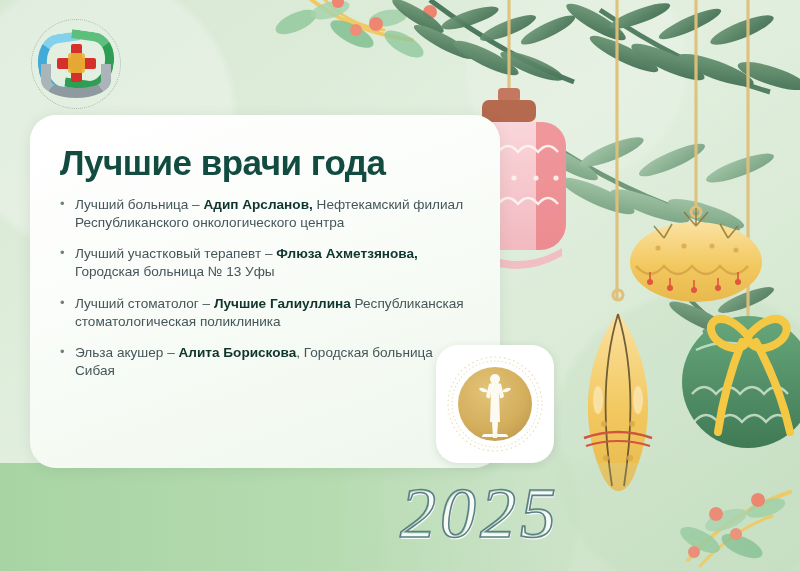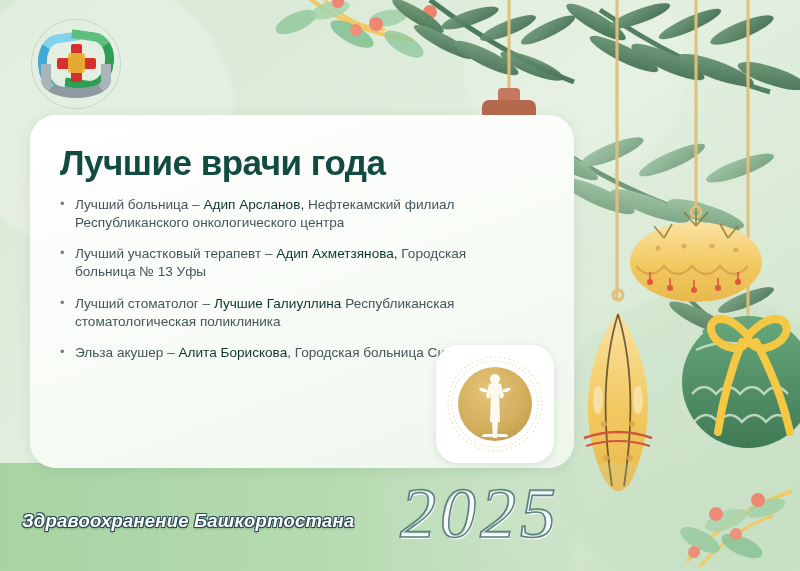--- a/index.html
+++ b/index.html
@@ -102,21 +102,21 @@
     border: 1px dotted rgba(60,90,70,.35);
   }
 
   
   .decor { position: absolute; inset: 0; pointer-events: none; }
 
   
   .card {
     position: absolute;
     left: 30px; top: 115px;
-    width: 544px; height: 353px;
+    width: 470px; height: 353px;
     background: linear-gradient(160deg, #ffffff 0%, #fbfdfa 35%, #eef7ec 100%);
     border-radius: 26px 26px 26px 26px;
     box-shadow: 0 2px 14px rgba(60,90,70,.10);
     padding: 24px 26px 16px 28px;
     z-index: 5;
   }
 
   .card-title {
     font-size: 35px;
     font-weight: 700;
@@ -137,21 +137,21 @@
     color: #45565a;
     max-width: 420px;
   }
   .award-list li::before {
     content: "•";
     position: absolute;
     left: 2px; top: -1px;
     color: #6d8186;
     font-size: 13px;
   }
-  .award-list li b { color: #10352e; font-weight: 400; }
+  .award-list li b { color: #10352e; font-weight: 700; }
 
   
   .medal {
     position: absolute;
     left: 436px; top: 345px;
     width: 118px; height: 118px;
     background: #ffffff;
     border-radius: 22px;
     box-shadow: 0 2px 9px rgba(60,90,70,.14);
     z-index: 6;
@@ -407,21 +407,21 @@
   </div>
 
   <div class="card">
     <h1 class="card-title">Лучшие врачи года</h1>
 
     <ul class="award-list">
       <li>
         <span>Лучший больница – </span><b>Адип Арсланов,</b><span> Нефтекамский филиал Республиканского онкологического центра</span>
       </li>
       <li>
-        <span>Лучший участковый терапевт – </span><b>Адип Ахметзянова,</b><span> Городская больница № 13 Уфы</span>
+        <span>Лучший участковый терапевт – </span><b>Флюза Ахметзянова,</b><span> Городская больница № 13 Уфы</span>
       </li>
       <li>
         <span>Лучший стоматолог – </span><b>Лучшие Галиуллина</b><span> Республиканская стоматологическая поликлиника</span>
       </li>
       <li>
         <span>Эльза акушер – </span><b>Алита Борискова</b><span>, Городская больница Сибая</span>
       </li>
     </ul>
   </div>
 
@@ -442,16 +442,15 @@
       <g fill="#fdfaf2">
         <circle cx="54" cy="29" r="5"></circle>
         <path d="M48 34 q6 -3 12 0 l3 12 q-1 3 -4 2 l-1 -6 l1 30 h-2 l-1 16 h-4 l-1 -16 h-2 l1 -30 l-1 6 q-3 1 -4 -2 z"></path>
         <path d="M44 84 h20 q3 0 3 3 h-26 q0 -3 3 -3 z"></path>
         <path d="M62 40 q6 -4 8 -1 q-3 4 -8 3 z"></path>
         <path d="M46 40 q-6 -4 -8 -1 q3 4 8 3 z"></path>
       </g>
     </svg>
   </div>
 
-  <div class="footer-title">Здравоохранение Башкортостана</div>
   <div class="footer-year">2025</div>
 
 </div>
 
 </body></html>

